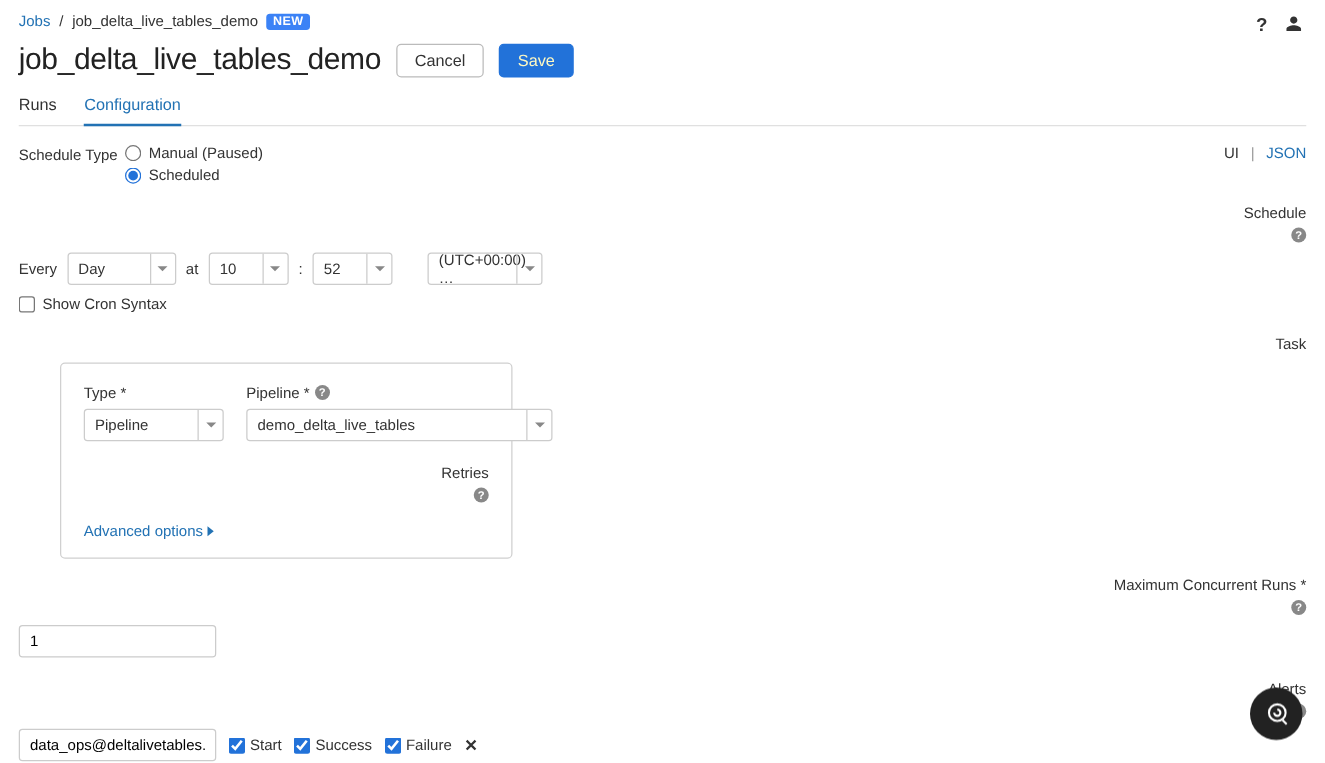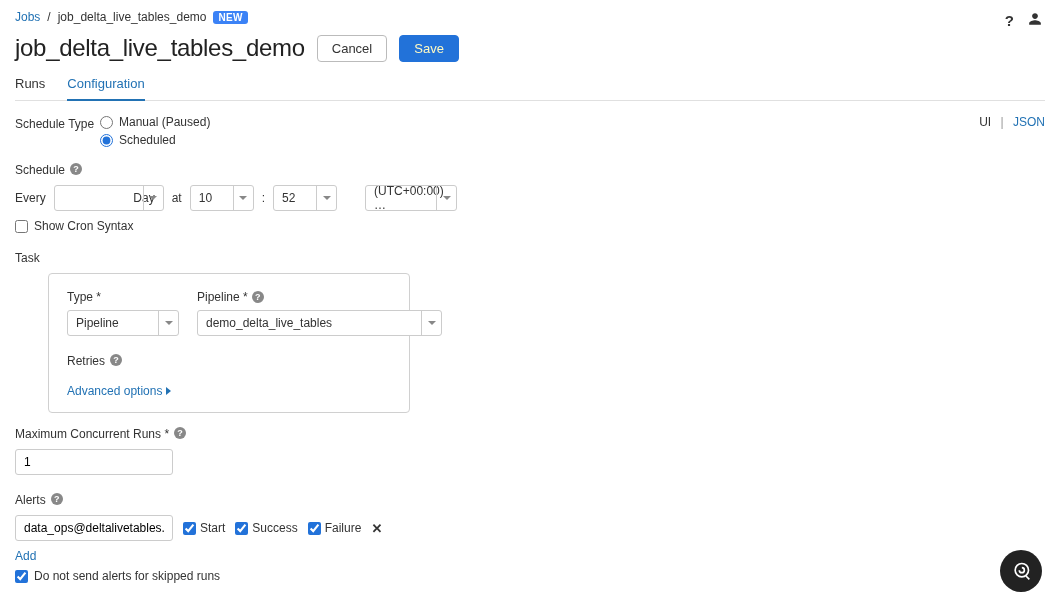--- a/index.html
+++ b/index.html
@@ -36,41 +36,41 @@
   .tab.active { color: #2272B4; border-bottom: 2px solid #2272B4; margin-bottom: -1px; }
   .content { margin-top: 14px; position: relative; }
   .toggle-ui-json {
     position: absolute; top: 0; right: 0; font-size: 12px; color: #333;
   }
   .toggle-ui-json .sep { margin: 0 6px; color: #999; }
   .toggle-ui-json .json { color: #2272B4; cursor: pointer; }
   .row { display: flex; align-items: flex-start; margin-bottom: 10px; }
   .label-col { width: 85px; font-size: 12px; padding-top: 2px; }
   .radio-row { display: flex; align-items: center; gap: 6px; font-size: 12px; margin-bottom: 4px; }
-  .section-label { font-size: 12px; display: flex; align-items: flex-start; gap: 5px; margin-top: 12px; margin-bottom: 8px; }
+  .section-label { font-size: 12px; display: flex; align-items: flex-end; gap: 5px; margin-top: 12px; margin-bottom: 8px; flex-direction: column; }
   .help-icon {
     display: inline-flex; width: 12px; height: 12px; border-radius: 50%;
     background: #888; color: #fff; font-size: 9px; align-items: center; justify-content: center;
     font-weight: bold;
   }
   .schedule-row { display: flex; align-items: center; gap: 8px; font-size: 12px; }
   .select {
     border: 1px solid #ccc; border-radius: 3px; background: #fff;
     height: 26px; display: flex; align-items: center; padding: 0 8px;
     font-size: 12px; position: relative; cursor: pointer;
   }
   .select .caret-box {
     position: absolute; right: 0; top: 0; bottom: 0; width: 20px;
     border-left: 1px solid #ccc; display: flex; align-items: center; justify-content: center;
   }
   .caret {
     width: 0; height: 0; border-left: 4px solid transparent; border-right: 4px solid transparent;
     border-top: 4px solid #888;
   }
-  .sel-day { width: 110px; justify-content: flex-end; }
+  .sel-day { width: 87px; }
   .sel-hour { width: 64px; }
   .sel-min { width: 64px; }
   .sel-tz { width: 92px; }
   .checkbox-row { display: flex; align-items: center; gap: 6px; font-size: 12px; margin-top: 8px; }
   .task-box {
     border: 1px solid #d0d0d0; border-radius: 4px; padding: 16px 18px 14px 18px;
     width: 362px; margin-top: 6px; margin-left: 33px;
   }
   .task-fields { display: flex; gap: 18px; }
   .field-label { font-size: 12px; margin-bottom: 6px; display: flex; gap: 4px; align-items: center; }

